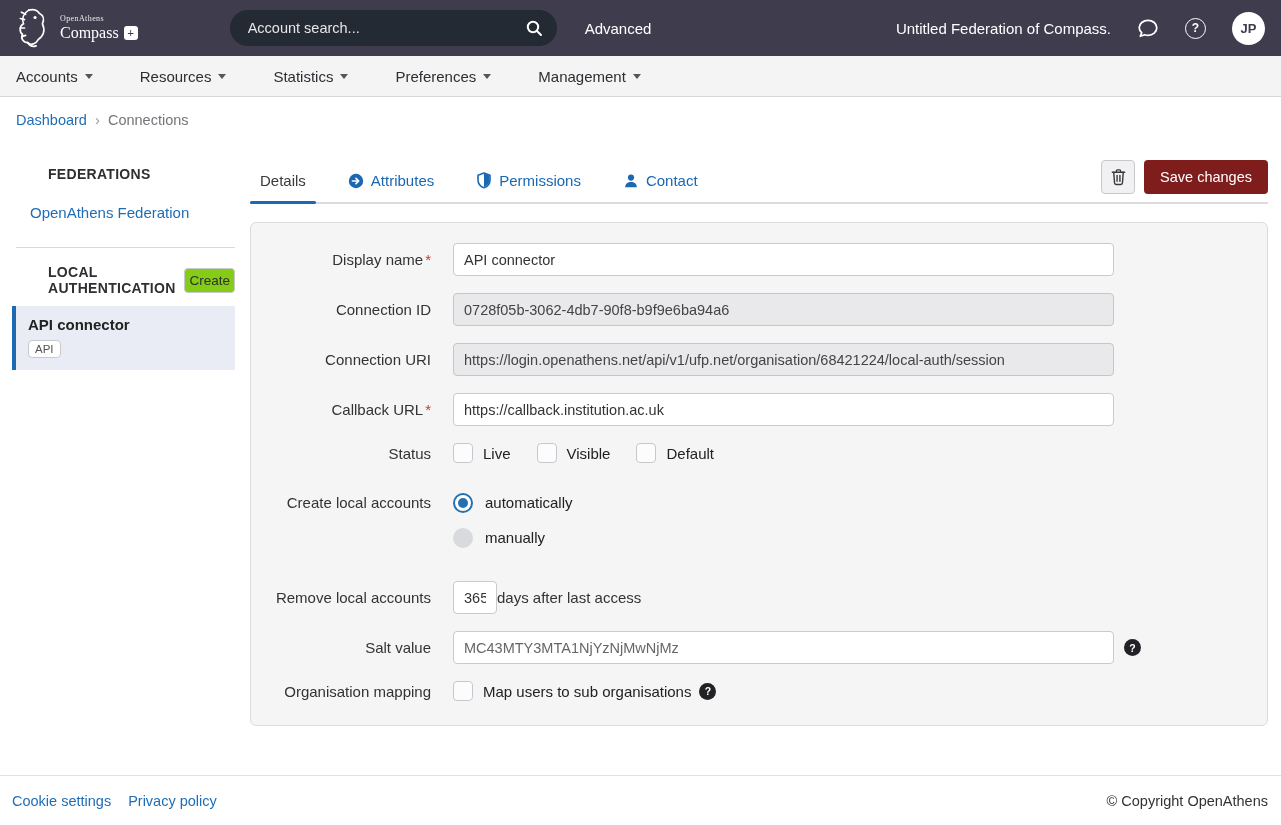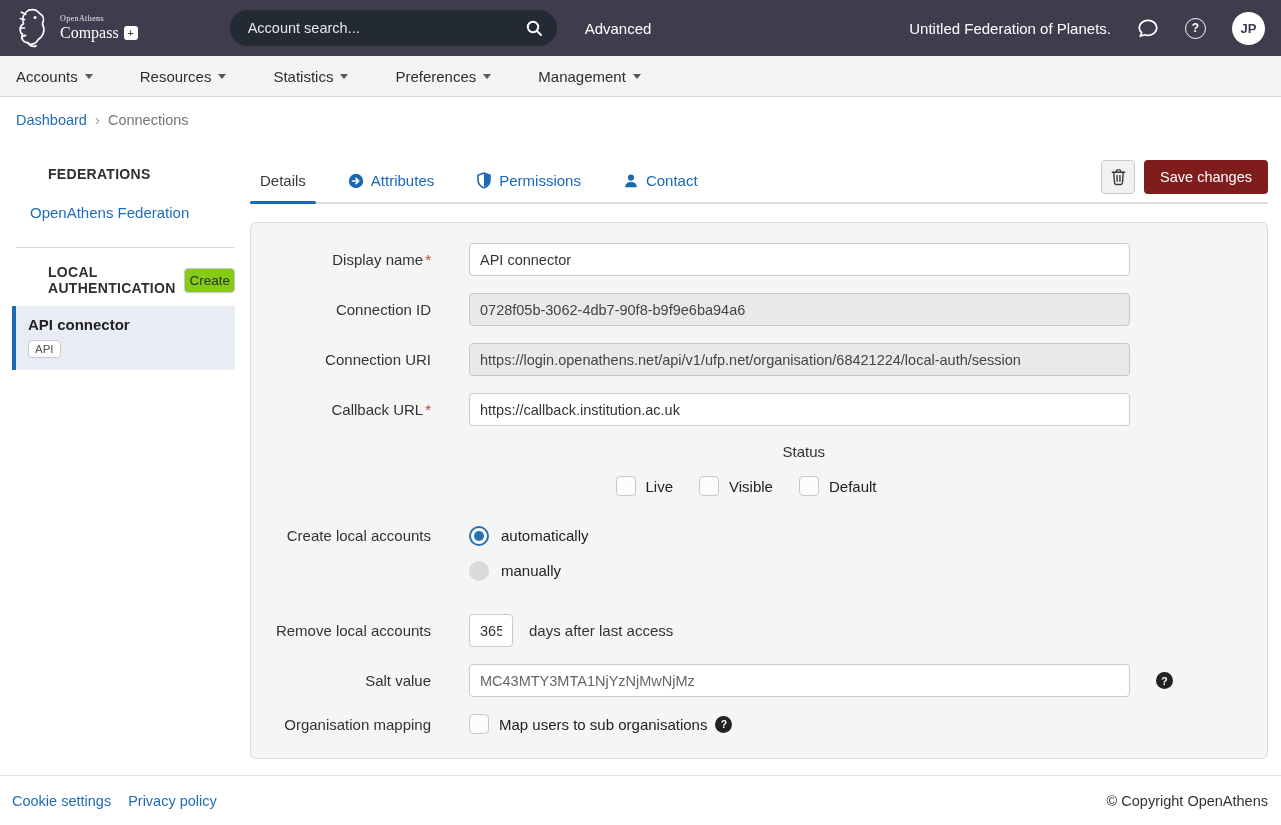--- a/index.html
+++ b/index.html
@@ -100,21 +100,21 @@
   }
   .save-btn {
     height:34px; background:#7f1d1d; color:#fff; border:none; border-radius:4px;
     padding:0 16px; font-size:14.5px; cursor:pointer; font-family:"Liberation Sans", sans-serif;
   }
 
   .panel {
     margin-top:18px; background:#f5f5f6; border:1px solid #dcdce0; border-radius:6px;
     padding:20px 26px 24px 0;
   }
-  .frow { display:flex; align-items:center; margin-bottom:17px;gap:16px; }
+  .frow { display:flex; align-items:center; margin-bottom:17px; }
   .frow:last-child { margin-bottom:0; }
   .flabel { width:202px; flex-shrink:0; text-align:right; font-size:15px; color:#333; padding-right:22px; }
   .req { color:#c23b33; margin-left:2px; }
   .tinput {
     height:33px; border:1px solid #c9cacd; border-radius:4px; background:#fff;
     font-size:14.5px; color:#333; padding:0 10px; width:661px; font-family:"Liberation Sans", sans-serif;
   }
   .tinput:disabled, .tinput.disabled { background:#e9e9eb; border-color:#c6c6c9; color:#444; }
   .tinput.gray-text { color:#666; }
   .tinput.tiny { width:44px; }
@@ -129,21 +129,21 @@
   .radio-col { display:flex; flex-direction:column; }
   .radio-opt { display:flex; align-items:center; gap:12px; cursor:pointer; height:33px; margin-bottom:2px; }
   .radio-opt:last-child { margin-bottom:0; }
   .radio { width:20px; height:20px; border-radius:50%; flex-shrink:0; position:relative; }
   .radio.on { background:#fff; border:2px solid #2470b3; }
   .radio.on::after {
     content:""; position:absolute; inset:3px; border-radius:50%; background:#2470b3;
   }
   .radio.off { background:#d9dade; }
 
-  .row-status { margin-bottom:23px;flex-direction:column; }
+  .row-status { margin-bottom:23px; }
   .row-radios { margin-bottom:27px; align-items:flex-start; }
   .row-radios .flabel { line-height:33px; }
 
   .suffix { font-size:15px; color:#333; }
   .help-dot {
     width:17px; height:17px; border-radius:50%; background:#222226; color:#fff;
     display:inline-grid; place-items:center; font-size:10.5px; font-weight:700; flex-shrink:0; cursor:pointer;
   }
   .salt-help { margin-left:10px; }
   .map-label { display:flex; align-items:center; gap:8px; }
@@ -186,21 +186,21 @@
       <svg width="18" height="18" viewBox="0 0 18 18" fill="none" stroke="#ffffff" stroke-width="2" stroke-linecap="round">
         <circle cx="8" cy="8" r="5.2"></circle>
           <path d="M12 12 L16 16"></path>
       </svg>
     </span>
   </div>
 
   <span class="advanced-link">Advanced</span>
 
   <div class="header-right">
-    <span class="org-name">Untitled Federation of Planets.</span>
+    <span class="org-name">Untitled Federation of Compass.</span>
     <span class="icon-btn">
       <svg width="22" height="22" viewBox="0 0 20 20" fill="none" stroke="#ffffff" stroke-width="1.6" stroke-linejoin="round">
         <path d="M10 3 C14.4 3 18 6 18 9.8 C18 13.6 14.4 16.6 10 16.6 C8.9 16.6 7.9 16.4 7 16.1 L3 17.5 L4.3 14.2 C2.9 13 2 11.5 2 9.8 C2 6 5.6 3 10 3 Z"></path>
       </svg>
     </span>
     <span class="help-ring">?</span>
     <span class="avatar">JP</span>
   </div>
 </div>
 

